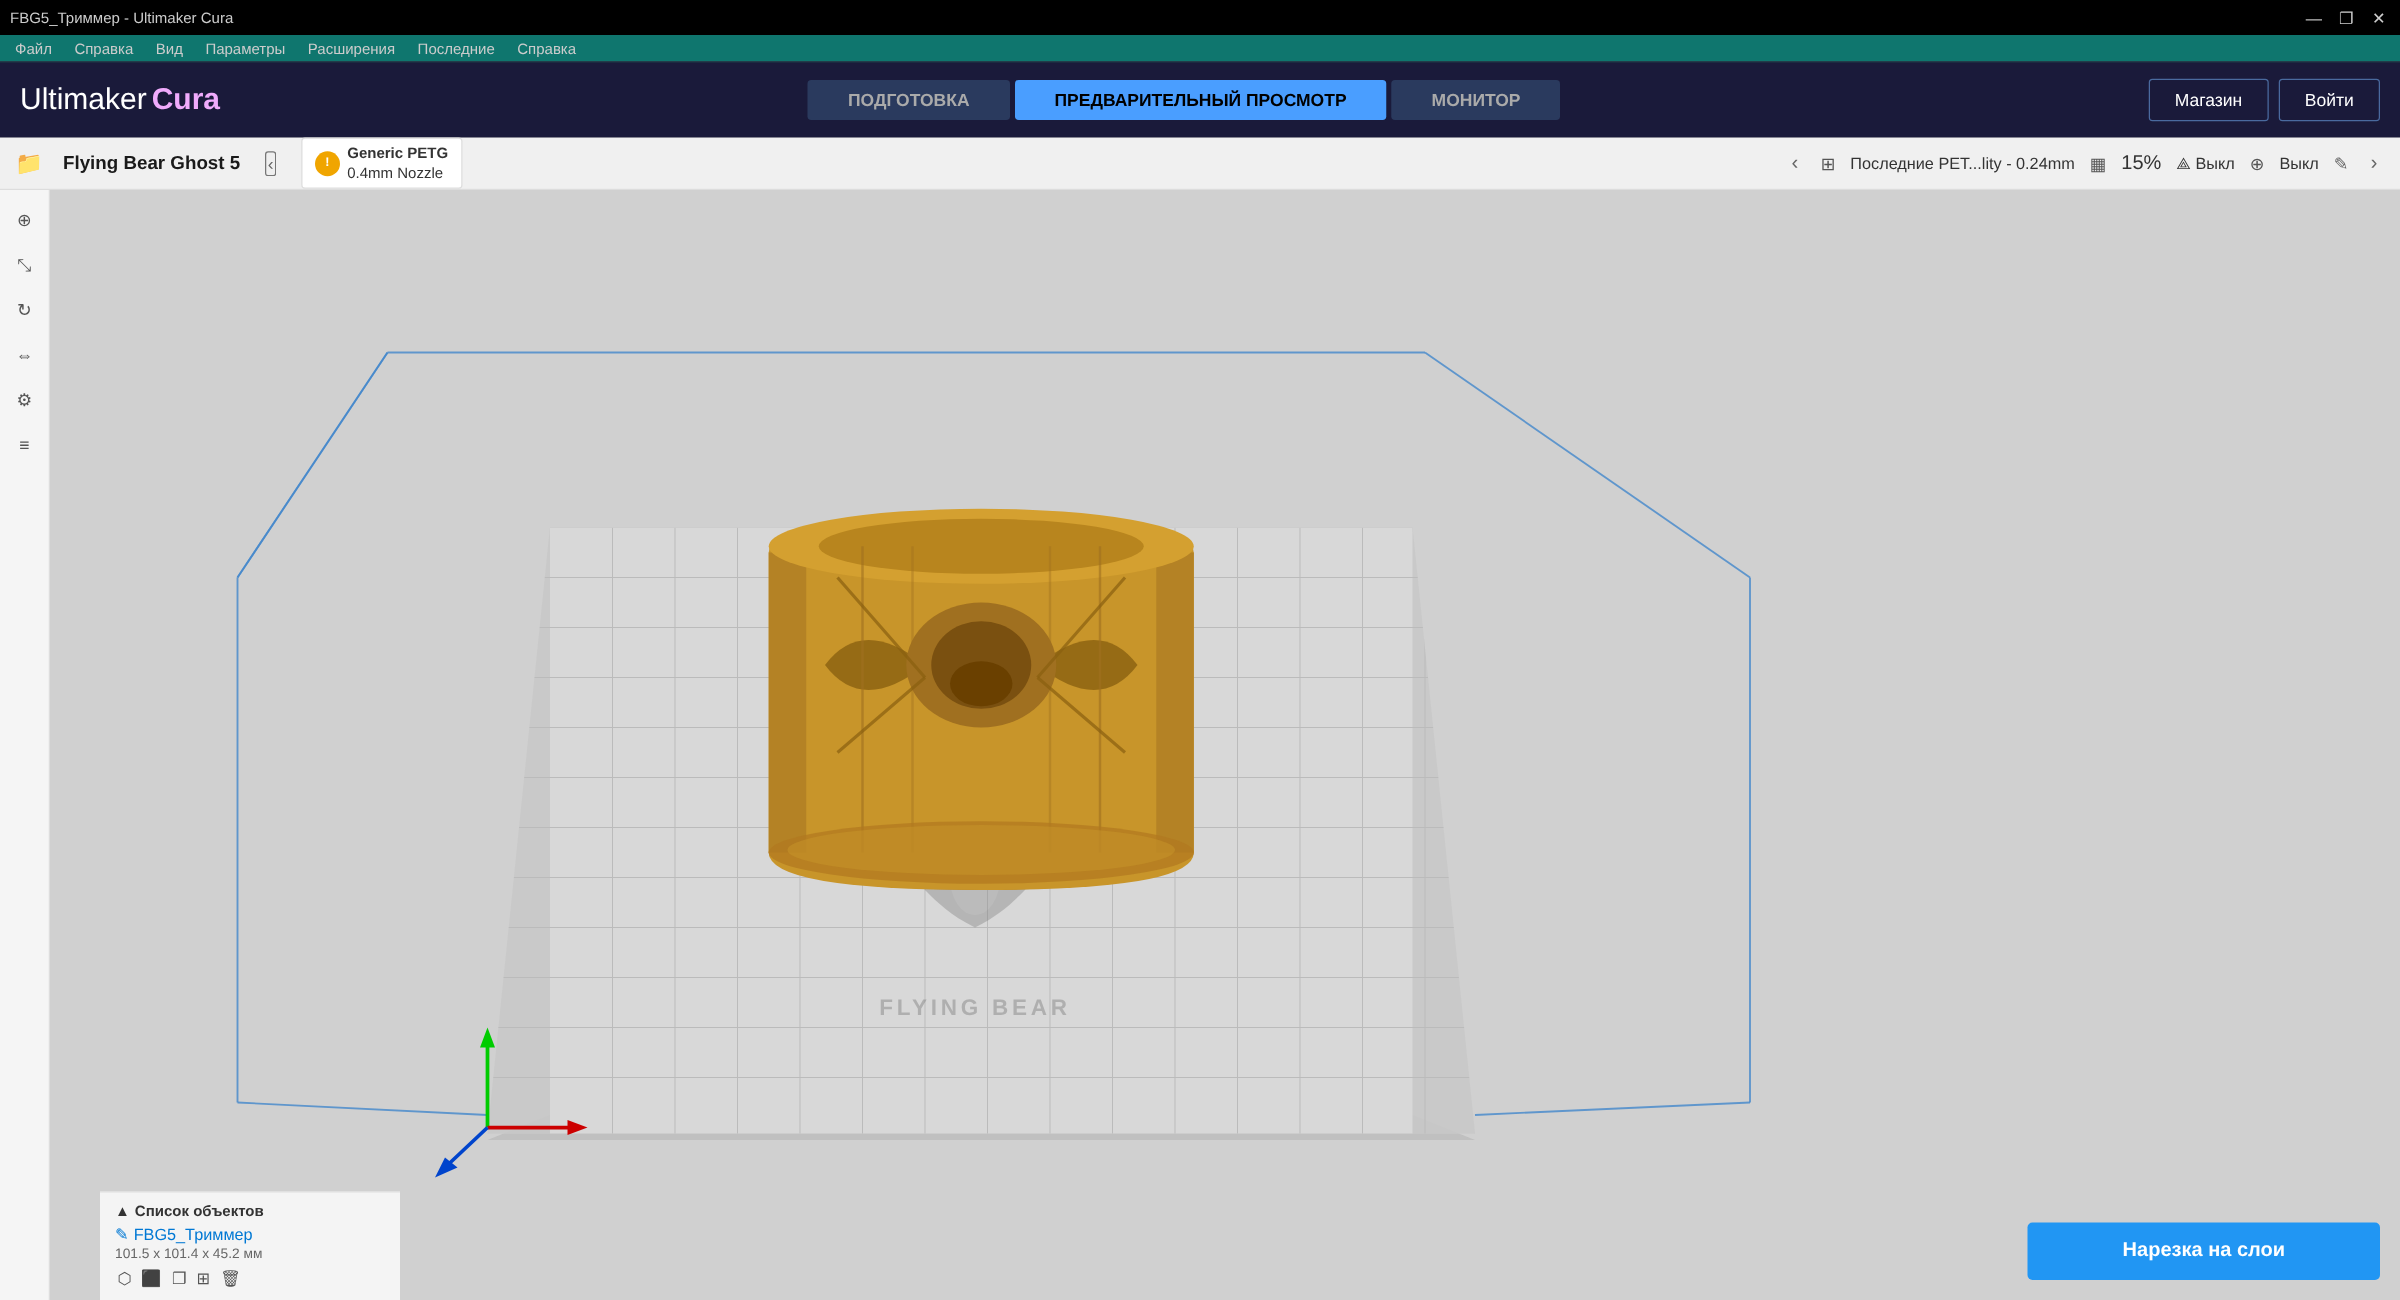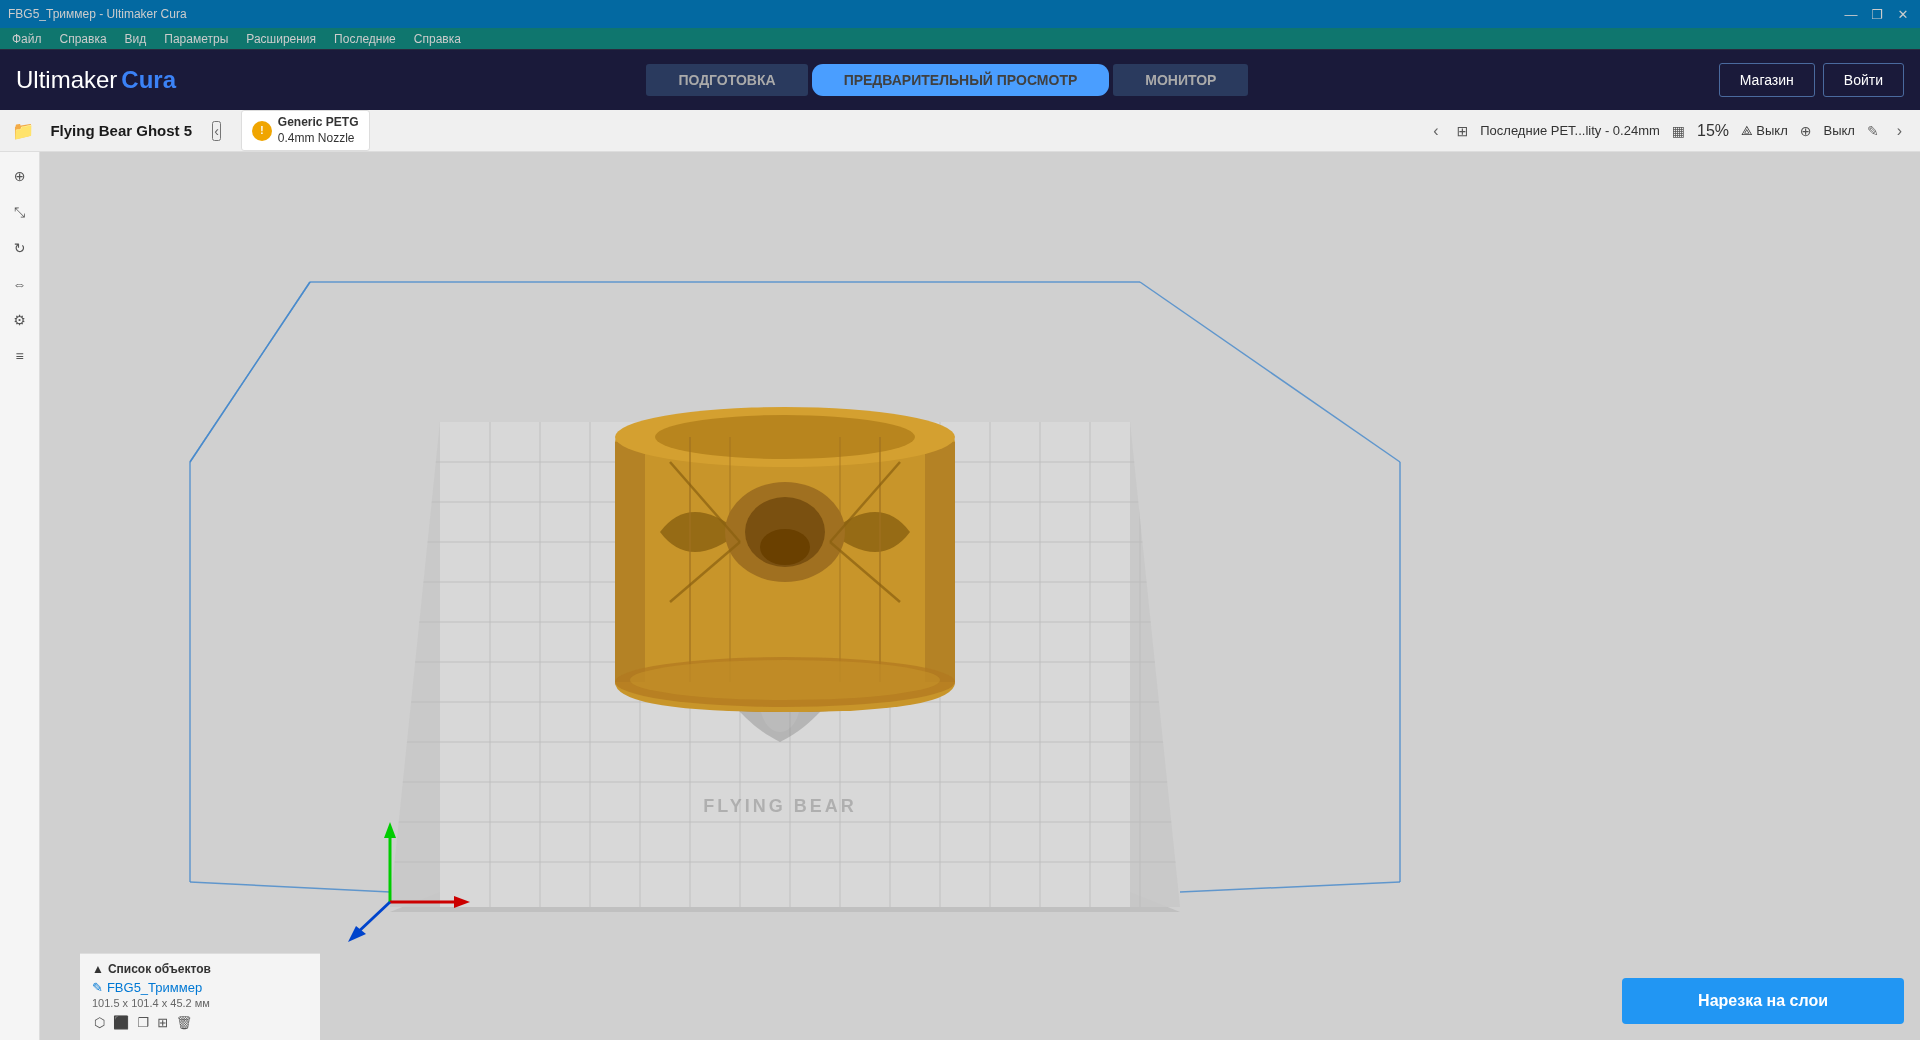--- a/index.html
+++ b/index.html
@@ -1,21 +1,21 @@
 <!DOCTYPE html>
 <html><head>
   <meta charset="utf-8">
   <style>
     * { margin: 0; padding: 0; box-sizing: border-box; }
     body { width: 1920px; height: 1040px; overflow: hidden; font-family: 'Segoe UI', Arial, sans-serif; background: #1a1a2e; }
 
     
     .title-bar {
       height: 28px;
-      background: #0369a1;
+      background: #000000;
       display: flex;
       align-items: center;
       justify-content: space-between;
       padding: 0 8px;
       color: #ccc;
       font-size: 12px;
     }
     .title-bar-controls { display: flex; gap: 8px; }
     .title-bar-btn {
       width: 18px; height: 18px;
@@ -46,31 +46,31 @@
     .app-header {
       height: 60px;
       background: #1a1a3a;
       display: flex;
       align-items: center;
       justify-content: space-between;
       padding: 0 16px;
     }
     .logo-area { display: flex; align-items: center; gap: 4px; }
     .logo-ultimaker { font-size: 24px; font-weight: 300; color: white; }
-    .logo-cura { font-size: 24px; font-weight: 700; color: #3b82f6; }
+    .logo-cura { font-size: 24px; font-weight: 700; color: #f0abfc; }
     .header-tabs { display: flex; gap: 4px; }
     .header-tab {
       padding: 8px 32px;
       border: none;
       cursor: pointer;
       font-size: 14px;
       font-weight: 700;
       border-radius: 3px;
     }
-    .header-tab.active { background: #4a9eff; color: #404040; border-radius: 11px; }
+    .header-tab.active { background: #4a9eff; color: #000000; }
     .header-tab.inactive { background: #2a3a5e; color: #aaa; }
     .header-right { display: flex; gap: 8px; }
     .header-btn {
       padding: 8px 20px;
       border: 1px solid #4a6a9e;
       background: transparent;
       color: white;
       font-size: 14px;
       cursor: pointer;
       border-radius: 3px;

